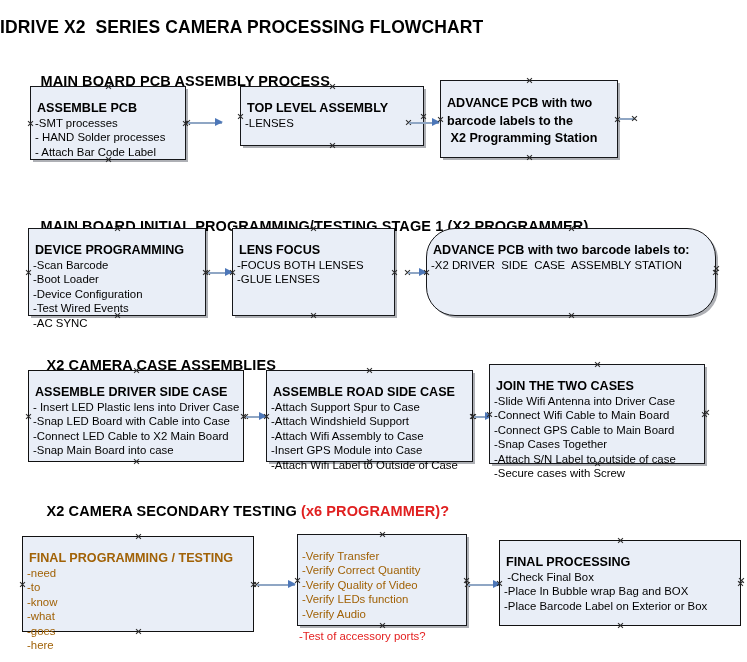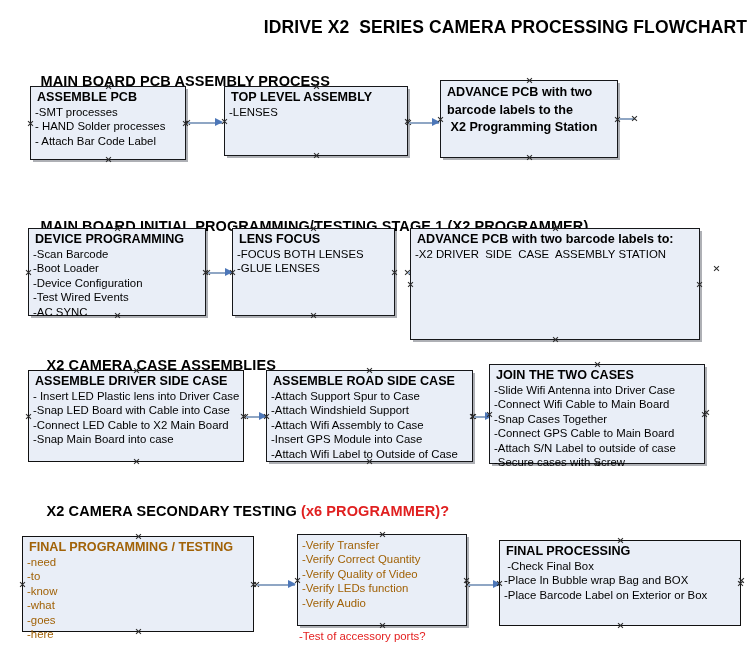--- a/index.html
+++ b/index.html
@@ -23,21 +23,21 @@
     width: 747px;
     height: 662px;
   }
 
   
   .chart-title {
     position: absolute;
     left: 0;
     top: 17px;
     width: 747px;
-    text-align: right;
+    text-align: left;
     font-size: 17.5px;
     font-weight: bold;
     letter-spacing: 0.1px;
     white-space: pre;
   }
 
   
   .section-heading {
     position: absolute;
     font-size: 14.5px;
@@ -50,21 +50,21 @@
     text-align: center;
   }
 
   
   .node {
     position: absolute;
     box-sizing: border-box;
     background: #e9eef7;
     border: 1.4px solid #16171a;
     box-shadow: 2.5px 2.5px 0 -0.5px #aeb0b5;
-    padding: 3px 4px 2px 4px;
+    padding: 14px 4px 2px 4px;
     overflow: visible;
   }
   .node.flat {
     box-shadow: none;
     border: 1.5px solid #111111;
   }
   .node .node-title {
     font-size: 12.6px;
     font-weight: bold;
     line-height: 15px;
@@ -208,21 +208,21 @@
     <span class="handle h-left"></span>
     <span class="handle h-right"></span>
   </div>
 
   <div class="connector" style="left:188px; top:118px; width:34px;">
     <span class="endmark"></span>
     <span class="shaft"></span>
     <span class="arrow"></span>
   </div>
 
-  <div class="node" style="left:224px; top:86px; width:184px; height:70px;">
+  <div class="node" style="left:240px; top:86px; width:184px; height:60px;">
     <div class="node-title">TOP LEVEL ASSEMBLY</div>
     <div class="node-line">-LENSES</div>
     <span class="handle h-top"></span>
     <span class="handle h-bottom"></span>
     <span class="handle h-left"></span>
     <span class="handle h-right"></span>
   </div>
 
   <div class="connector" style="left:409px; top:118px; width:30px;">
     <span class="endmark"></span>
@@ -272,21 +272,21 @@
     <span class="handle h-left"></span>
     <span class="handle h-right"></span>
   </div>
 
   <div class="connector" style="left:408px; top:268px; width:18px;">
     <span class="endmark"></span>
     <span class="shaft"></span>
     <span class="arrow"></span>
   </div>
 
-  <div class="node" style="left:410px; top:228px; width:290px; height:112px;">
+  <div class="node" style="left:426px; top:228px; width:290px; height:88px;border-radius:29px;">
     <div class="node-title">ADVANCE PCB with two barcode labels to:</div>
     <div class="node-line">-X2 DRIVER  SIDE  CASE  ASSEMBLY STATION</div>
     <span class="handle h-top"></span>
     <span class="handle h-bottom"></span>
     <span class="handle h-left"></span>
     <span class="handle h-right"></span>
   </div>
 
   <div class="section-heading" style="left:30px; top:341px;">
     <span>X2 CAMERA CASE ASSEMBLIES</span>
@@ -326,22 +326,22 @@
   <div class="connector" style="left:474px; top:412px; width:18px;">
     <span class="endmark"></span>
     <span class="shaft"></span>
     <span class="arrow"></span>
   </div>
 
   <div class="node" style="left:489px; top:364px; width:216px; height:100px;">
     <div class="node-title">JOIN THE TWO CASES</div>
     <div class="node-line">-Slide Wifi Antenna into Driver Case</div>
     <div class="node-line">-Connect Wifi Cable to Main Board</div>
+    <div class="node-line">-Connect GPS Cable to Main Board</div>
     <div class="node-line">-Snap Cases Together</div>
-    <div class="node-line">-Connect GPS Cable to Main Board</div>
     <div class="node-line">-Attach S/N Label to outside of case</div>
     <div class="node-line">-Secure cases with Screw</div>
     <span class="handle h-top"></span>
     <span class="handle h-bottom"></span>
     <span class="handle h-left"></span>
     <span class="handle h-right"></span>
   </div>
 
   <div class="section-heading" style="left:30px; top:487px;">
     <span>X2 CAMERA SECONDARY TESTING </span><span class="accent">(x6 PROGRAMMER)?</span>

